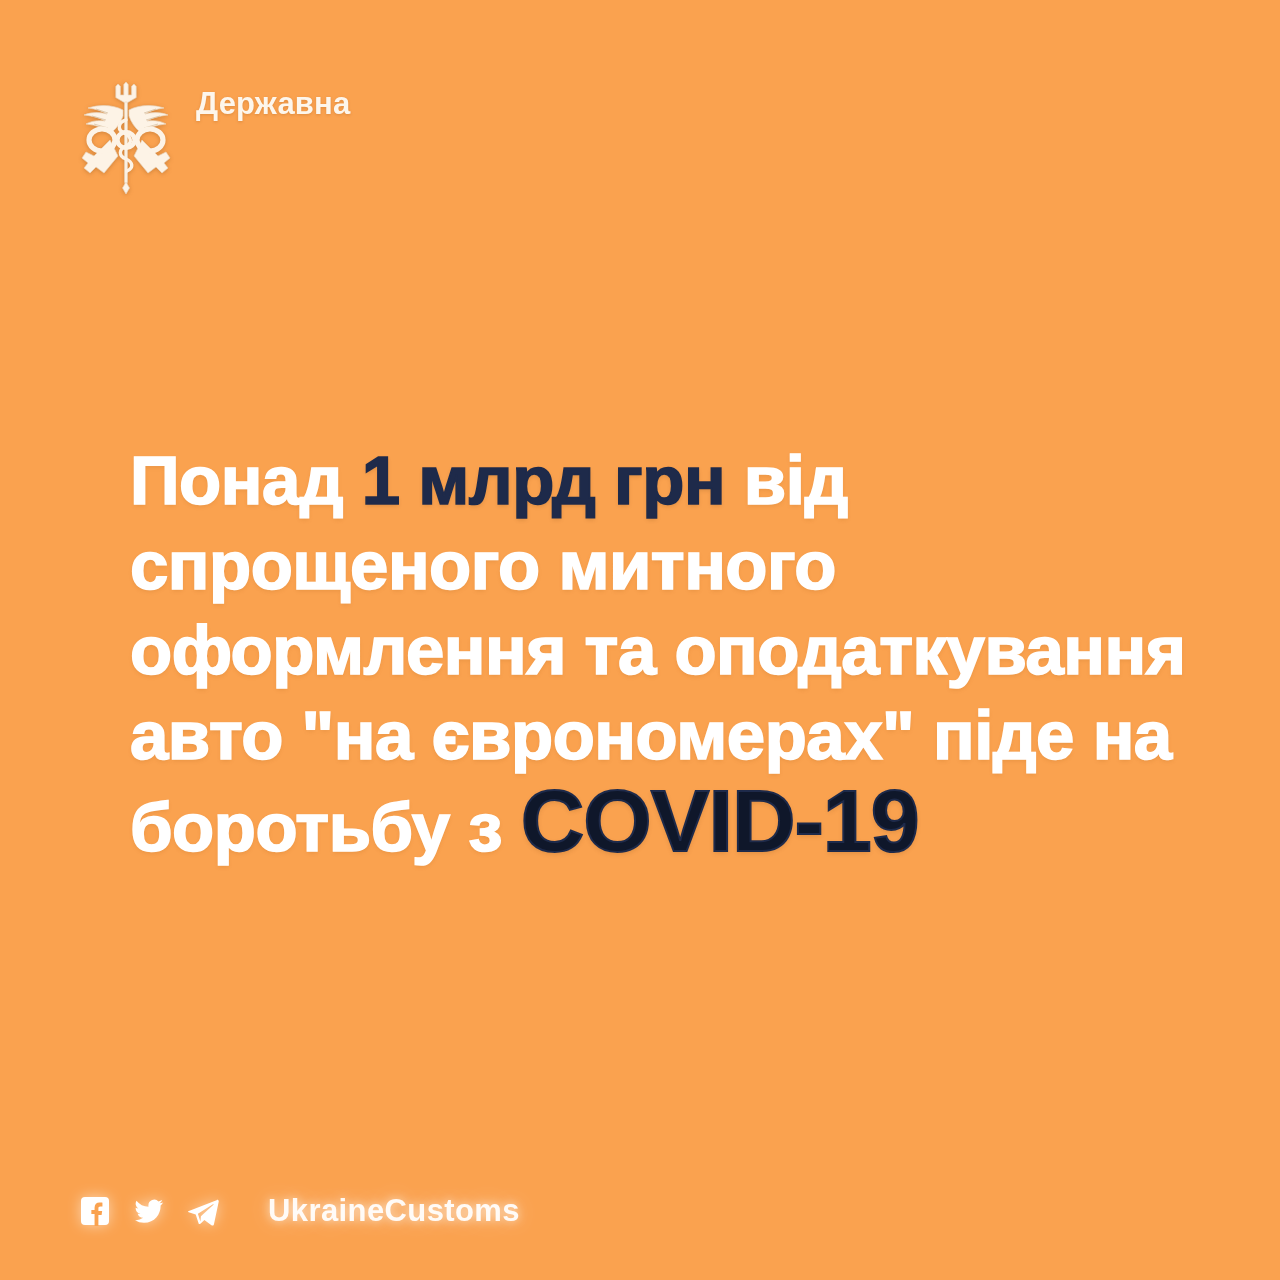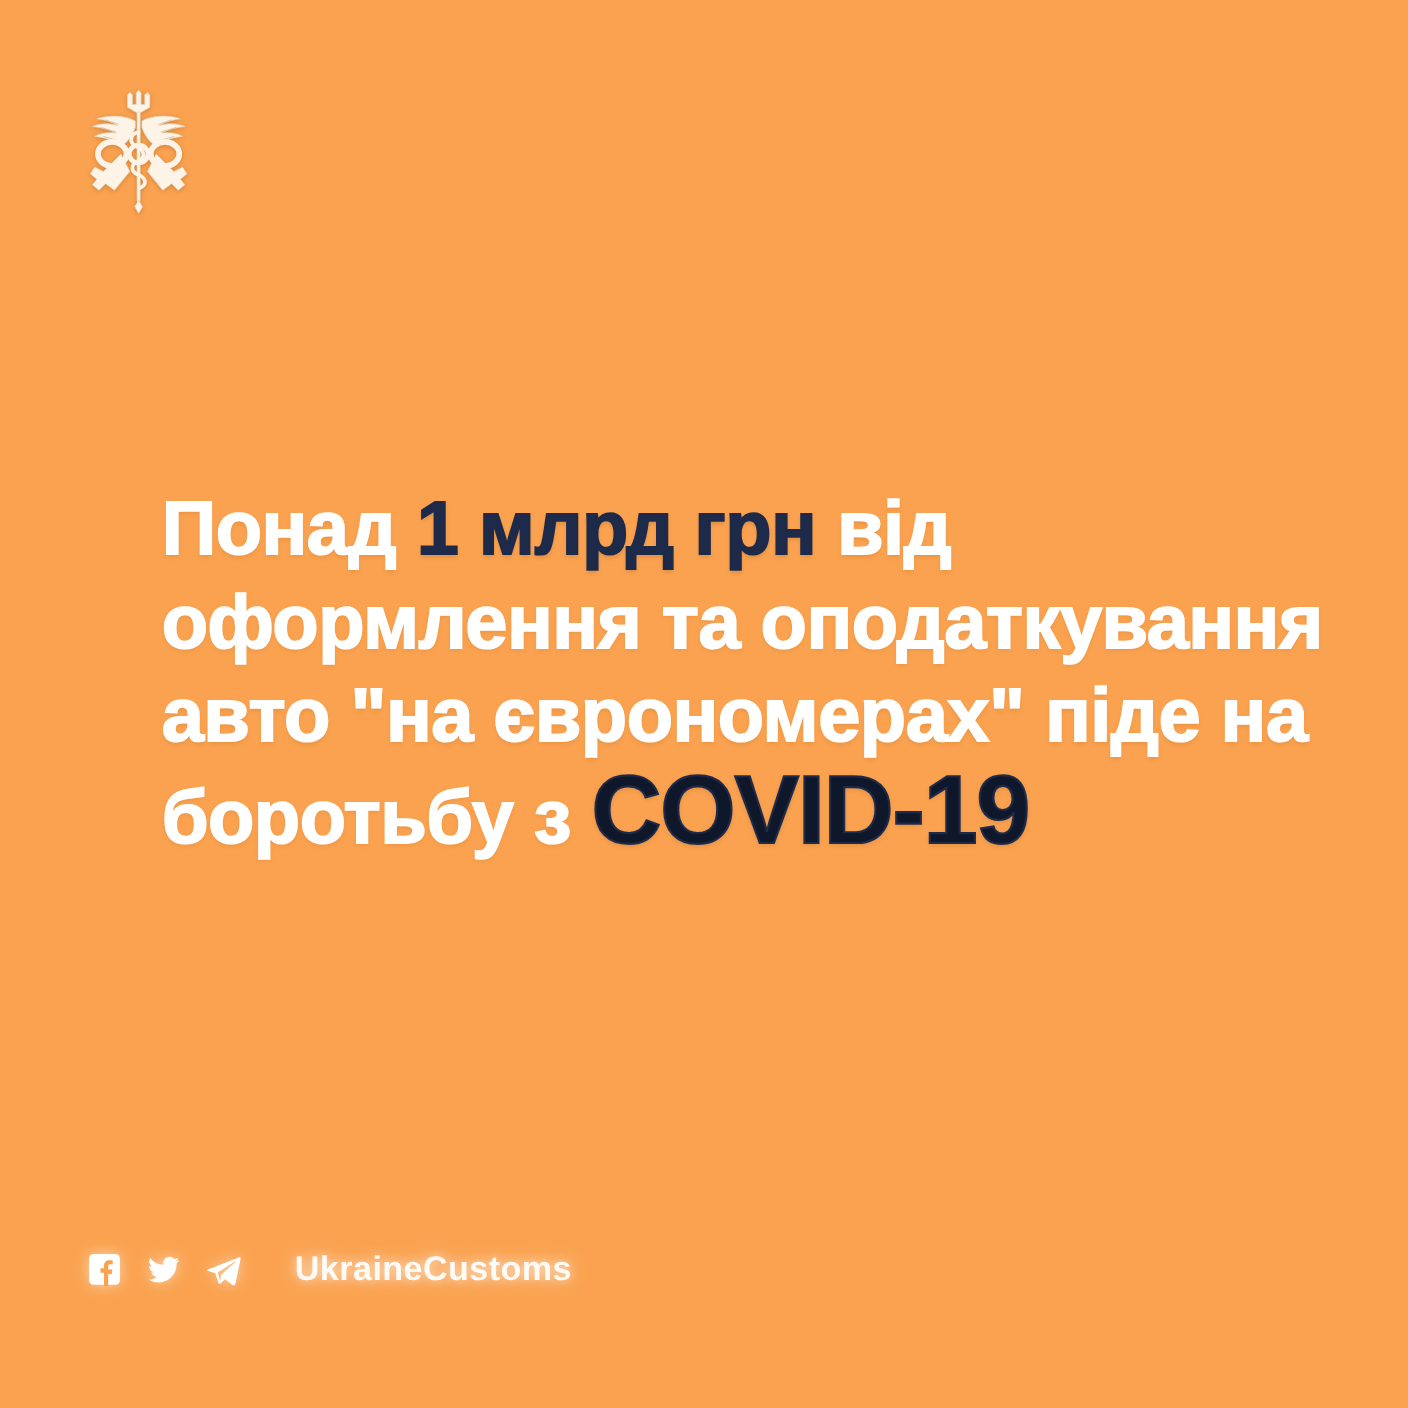--- a/index.html
+++ b/index.html
@@ -53,41 +53,40 @@
     width: 1120px;
     font-weight: 900;
     font-size: 69px;
     line-height: 85px;
     letter-spacing: -0.5px;
     color: #ffffff;
     -webkit-text-stroke: 1.6px #ffffff;
     text-shadow:
       0 0 1px rgba(255,255,255,0.9),
       0 2px 4px rgba(170, 95, 25, 0.20);
-    margin-left: 17px;
   }
   .headline .hl-line { display: block; white-space: nowrap; }
   .accent {
     color: #1e2a4a;
     -webkit-text-stroke: 1.6px #1e2a4a;
     text-shadow: 0 2px 4px rgba(90, 50, 10, 0.18);
   }
   .accent-big {
     color: #0f172a;
     -webkit-text-stroke: 2px #1e2a4a;
     font-size: 88px;
     letter-spacing: -1px;
     text-shadow: 0 2px 5px rgba(90, 50, 10, 0.18);
   }
 
   
   .footer {
     position: absolute;
     left: 78px;
-    top: 1136px;
+    top: 1193px;
     display: flex;
     align-items: center;
     gap: 20px;
   }
   .soc {
     width: 34px;
     height: 34px;
     display: flex;
     align-items: center;
     justify-content: center;
@@ -133,27 +132,29 @@
       <path d="M68 62 L84 78 L92 74 L96 80 L90 85 L94 90 L88 95 L82 89 L74 95 L60 78 Z"></path>
       <ellipse cx="76" cy="62" rx="13" ry="11" fill="none" stroke="#fdf3e6" stroke-width="5.2"></ellipse>
 
       <ellipse cx="52" cy="62" rx="8.5" ry="8" fill="none" stroke="#fdf3e6" stroke-width="4.4"></ellipse>
 
       <path d="M52 104 L55.5 110 L52 116 L48.5 110 Z"></path>
     </g>
   </svg>
 
   <div class="logo-text">
+    <span class="ln">Державна</span>
   </div>
 </div>
 
 <div class="headline">
   <span class="hl-line">
     <span>Понад </span><span class="accent">1 млрд грн</span><span> від</span>
   </span>
+  <span class="hl-line">спрощеного митного</span>
   <span class="hl-line">оформлення та оподаткування</span>
   <span class="hl-line">авто "на єврономерах" піде на</span>
   <span class="hl-line">
     <span>боротьбу з </span><span class="accent-big">COVID-19</span>
   </span>
 </div>
 
 <div class="footer">
 
   <span class="soc">

